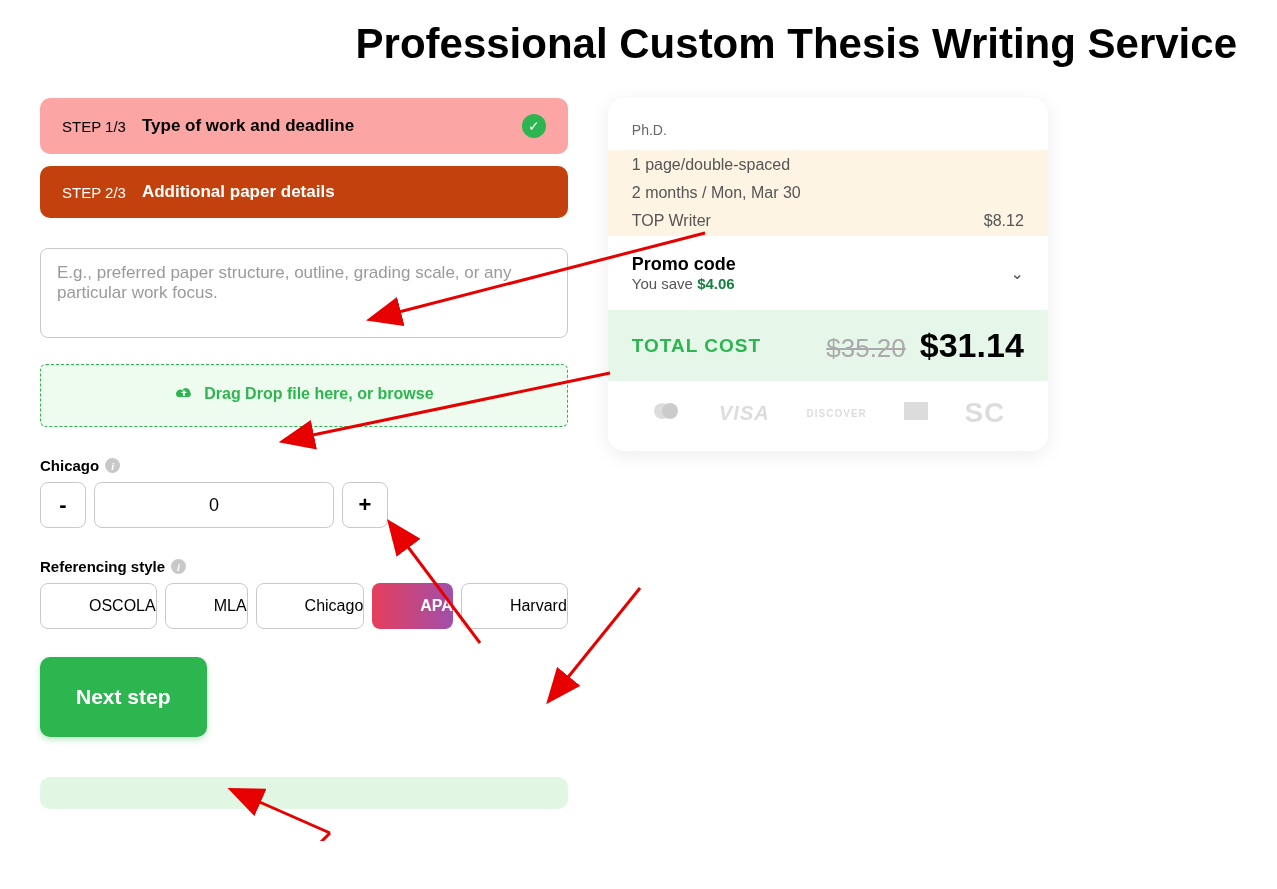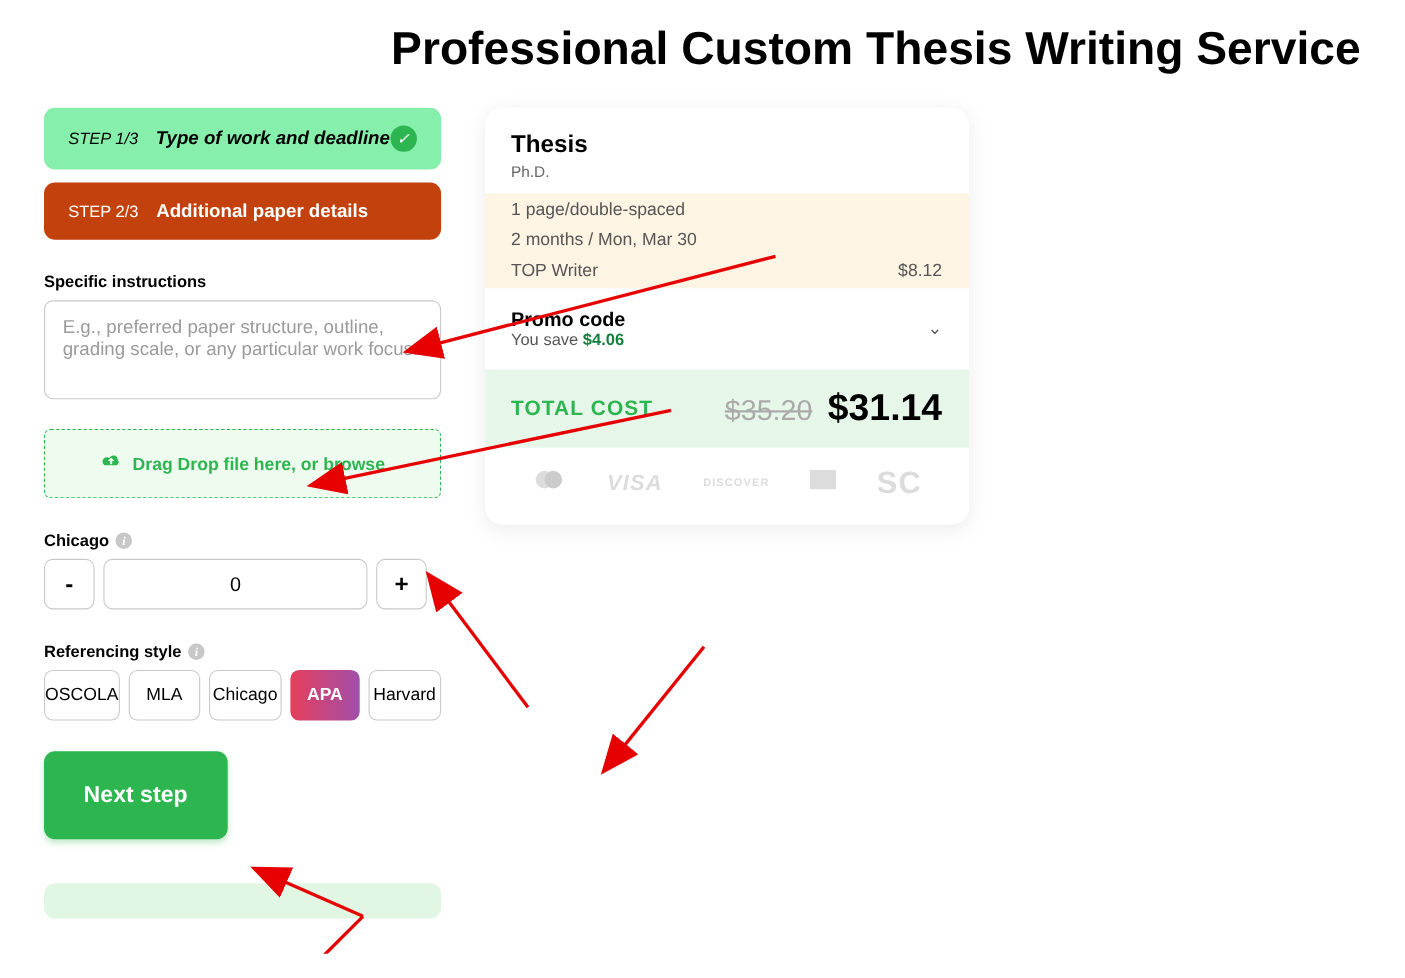--- a/index.html
+++ b/index.html
@@ -24,21 +24,21 @@
     .main { flex: 1; max-width: 720px; }
     .sidebar { width: 440px; }
 
     .step-bar {
       border-radius: 10px;
       padding: 16px 22px;
       display: flex;
       align-items: center;
       margin-bottom: 12px;
     }
-    .step-bar.completed { background: #86efac; font-style: italic; }
+    .step-bar.completed { background: #fca5a5; }
     .step-bar.active { background: #c2410c; }
     .step-bar.pending { background: #e1f6e3; }
     .step-num {
       font-weight: 500;
       margin-right: 16px;
       font-size: 15px;
     }
     .step-bar.active .step-num { color: #fff; }
     .step-label { font-weight: 700; font-size: 17px; }
     .step-bar.active .step-label { color: #fff; }
@@ -76,42 +76,42 @@
     .dropzone {
       margin-top: 22px;
       border: 1px dashed #2db550;
       background: #eefbef;
       border-radius: 6px;
       padding: 20px;
       text-align: center;
       color: #2db550;
       font-weight: 600;
       font-size: 16px;
-      display: flex; align-items: flex-end; justify-content: center; gap: 10px;
+      display: flex; align-items: flex-start; justify-content: center; gap: 10px;
     }
     .cloud-icon { font-size: 18px; }
 
     .stepper { display: flex; gap: 8px; align-items: center; }
     .stepper-btn {
       width: 46px; height: 46px;
       border: 1px solid #c9c9c9; border-radius: 8px;
       background: #fff; font-size: 22px; font-weight: 700;
       cursor: pointer;
     }
     .stepper-input {
       width: 240px; height: 46px;
       border: 1px solid #c9c9c9; border-radius: 8px;
       text-align: center; font-size: 18px;
     }
 
     .ref-styles { display: flex; gap: 8px; }
     .ref-btn {
       flex: 1; height: 46px;
       border: 1px solid #c9c9c9; border-radius: 8px;
-      background: #fff; font-size: 16px; cursor: pointer;
+      background: #fff; font-size: 16px; cursor: pointer; padding-left: 48px;
     }
     .ref-btn.selected {
       background: linear-gradient(90deg, #e63e5b, #a04faa);
       color: #fff; border: none; font-weight: 700;
     }
 
     .next-btn {
       margin-top: 28px;
       background: #2db550; color: #fff;
       border: none; border-radius: 10px;
@@ -183,21 +183,20 @@
         <span class="check-circle">✓</span>
       </div>
 
       <div class="step-bar active">
         <span class="step-num">STEP 2/3</span>
         <span class="step-label">Additional paper details</span>
       </div>
 
 
       <div class="form-section">
-        <div class="field-label">Specific instructions</div>
         <textarea class="textarea-input" placeholder="E.g., preferred paper structure, outline, grading scale, or any particular work focus." style=""></textarea>
       </div>
 
       <div class="dropzone">
         <span class="cloud-icon">
           <svg width="20" height="16" viewBox="0 0 20 16">
               <path fill="#2db550" d="M16 7a4 4 0 0 0-7.6-1.7A3.5 3.5 0 0 0 4 12h11a3 3 0 0 0 1-5zM9 11V8H7l3-3 3 3h-2v3H9z"></path>
             </svg>
         </span>
         <span>Drag Drop file here, or browse</span>
@@ -252,21 +251,20 @@
       <line x1="600" y1="490" x2="525" y2="583" stroke="#e60000" stroke-width="3" marker-end="url(#arrowhead)"></line>
       <line x1="290" y1="735" x2="215" y2="702" stroke="#e60000" stroke-width="3" marker-end="url(#arrowhead)"></line>
       <line x1="290" y1="735" x2="240" y2="785" stroke="#e60000" stroke-width="3" marker-end="url(#arrowhead)"></line>
     </svg>
 
   </div>
 
   <div class="sidebar">
     <div class="summary-card">
       <div class="summary-head">
-        <div class="summary-title">Thesis</div>
         <div class="summary-sub">Ph.D.</div>
       </div>
       <div class="summary-details">
         <div class="detail-row">
             <span>1 page/double-spaced</span>
           </div>
         <div class="detail-row">
             <span>2 months / Mon, Mar 30</span>
           </div>
         <div class="detail-row">

